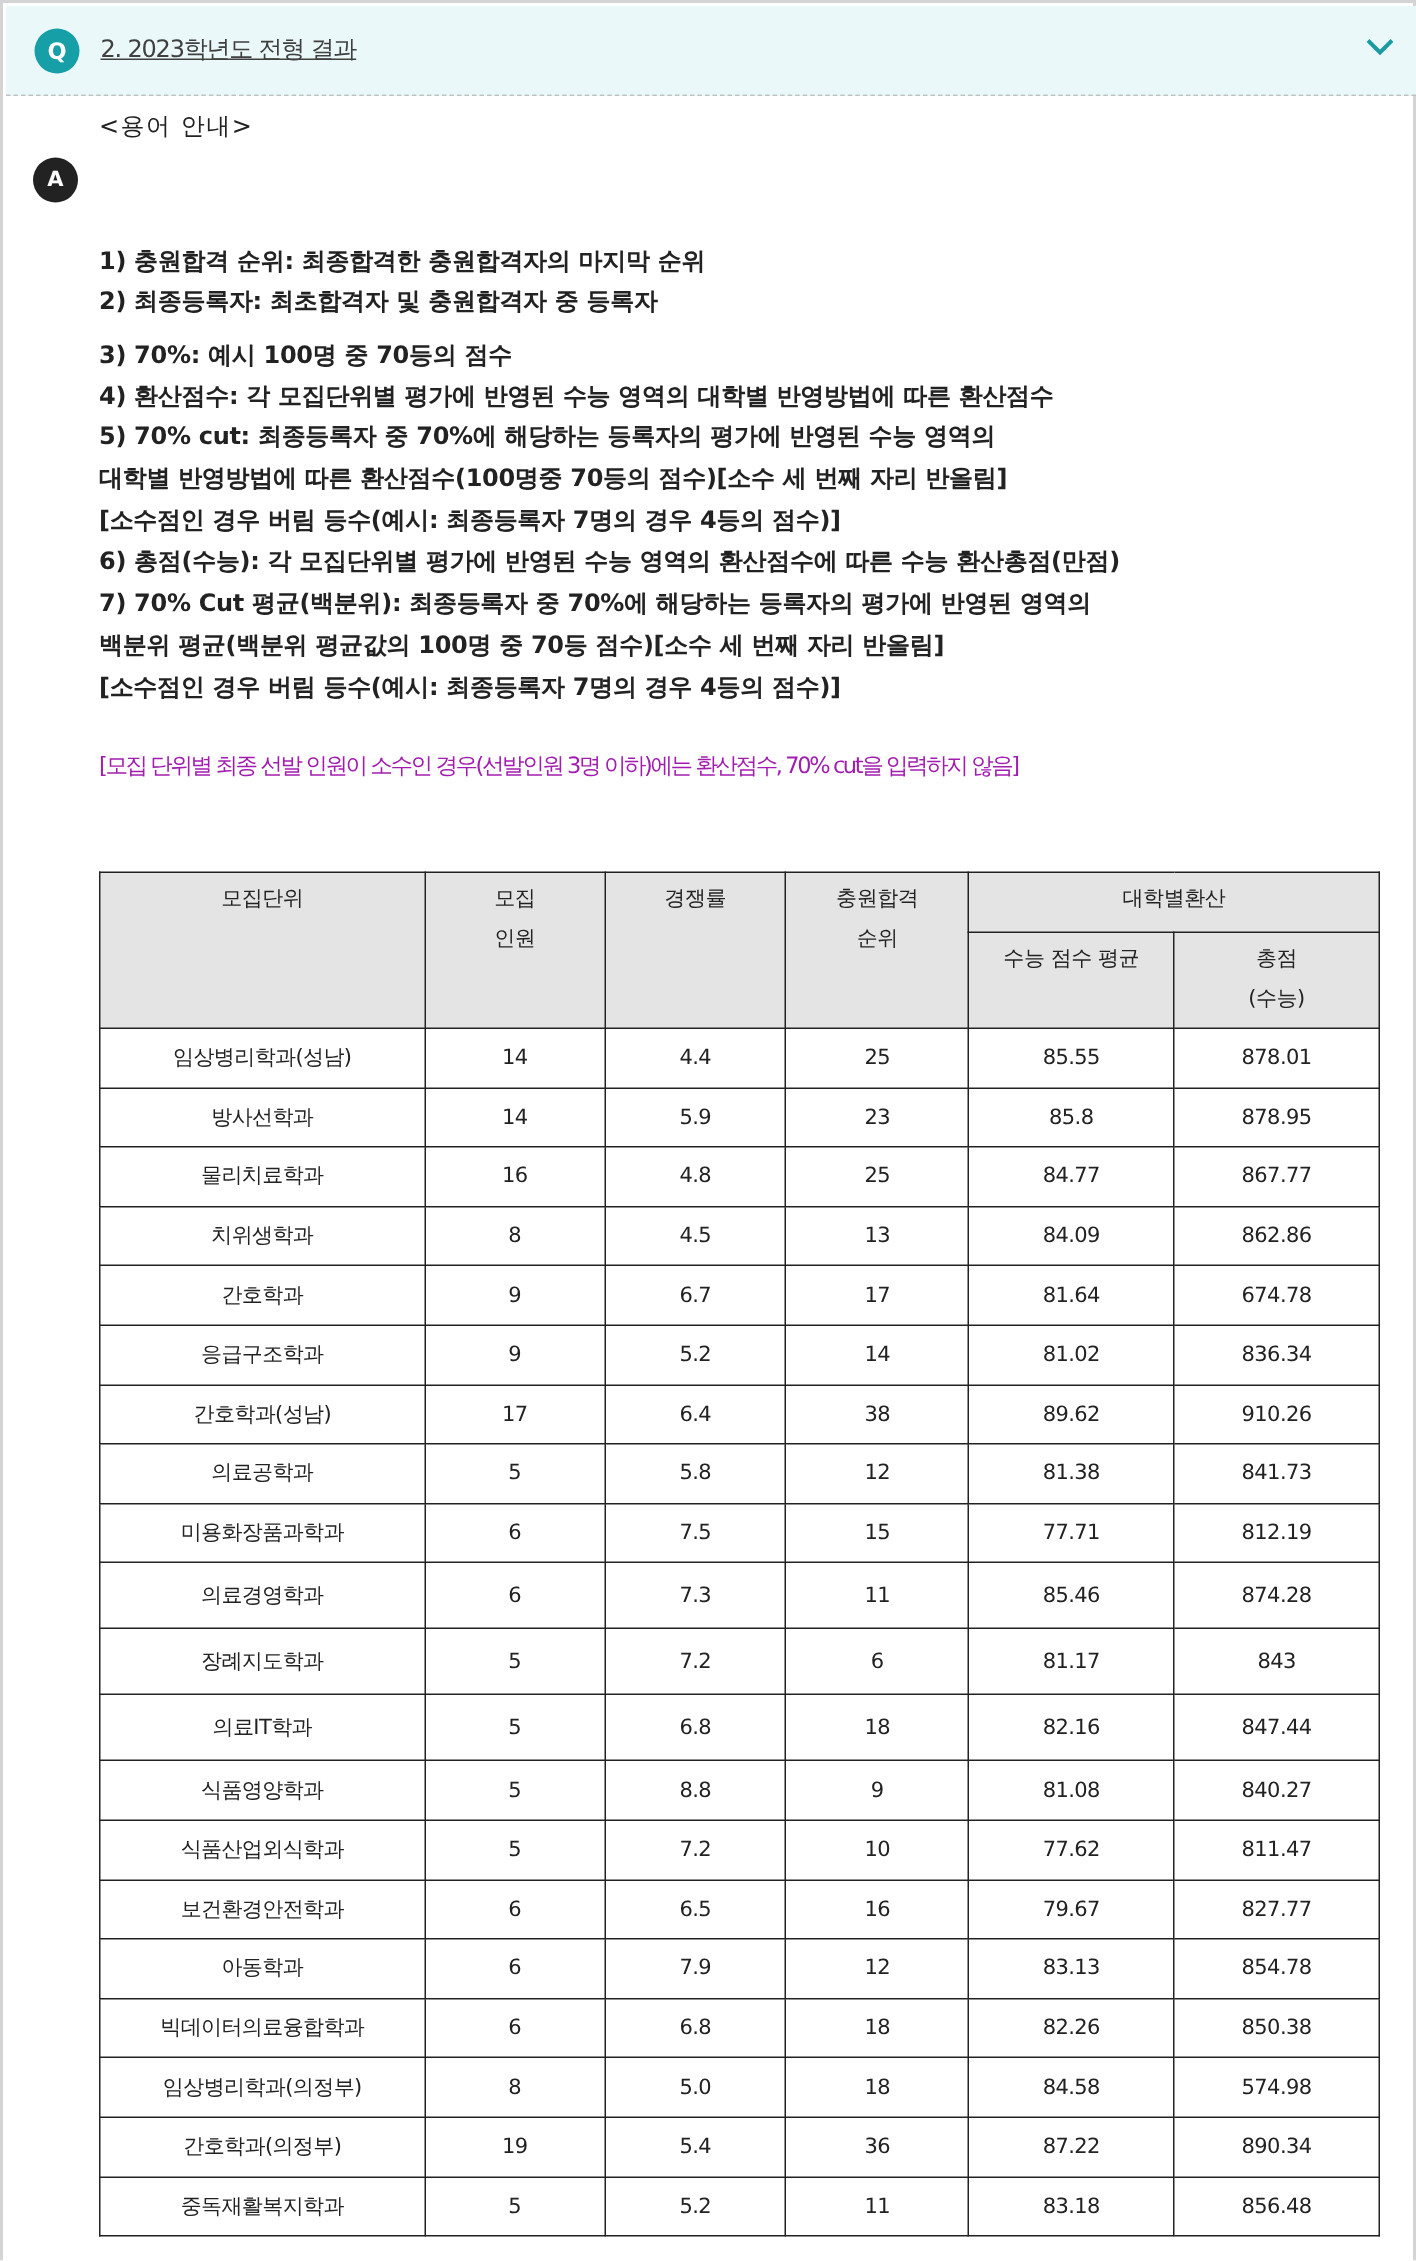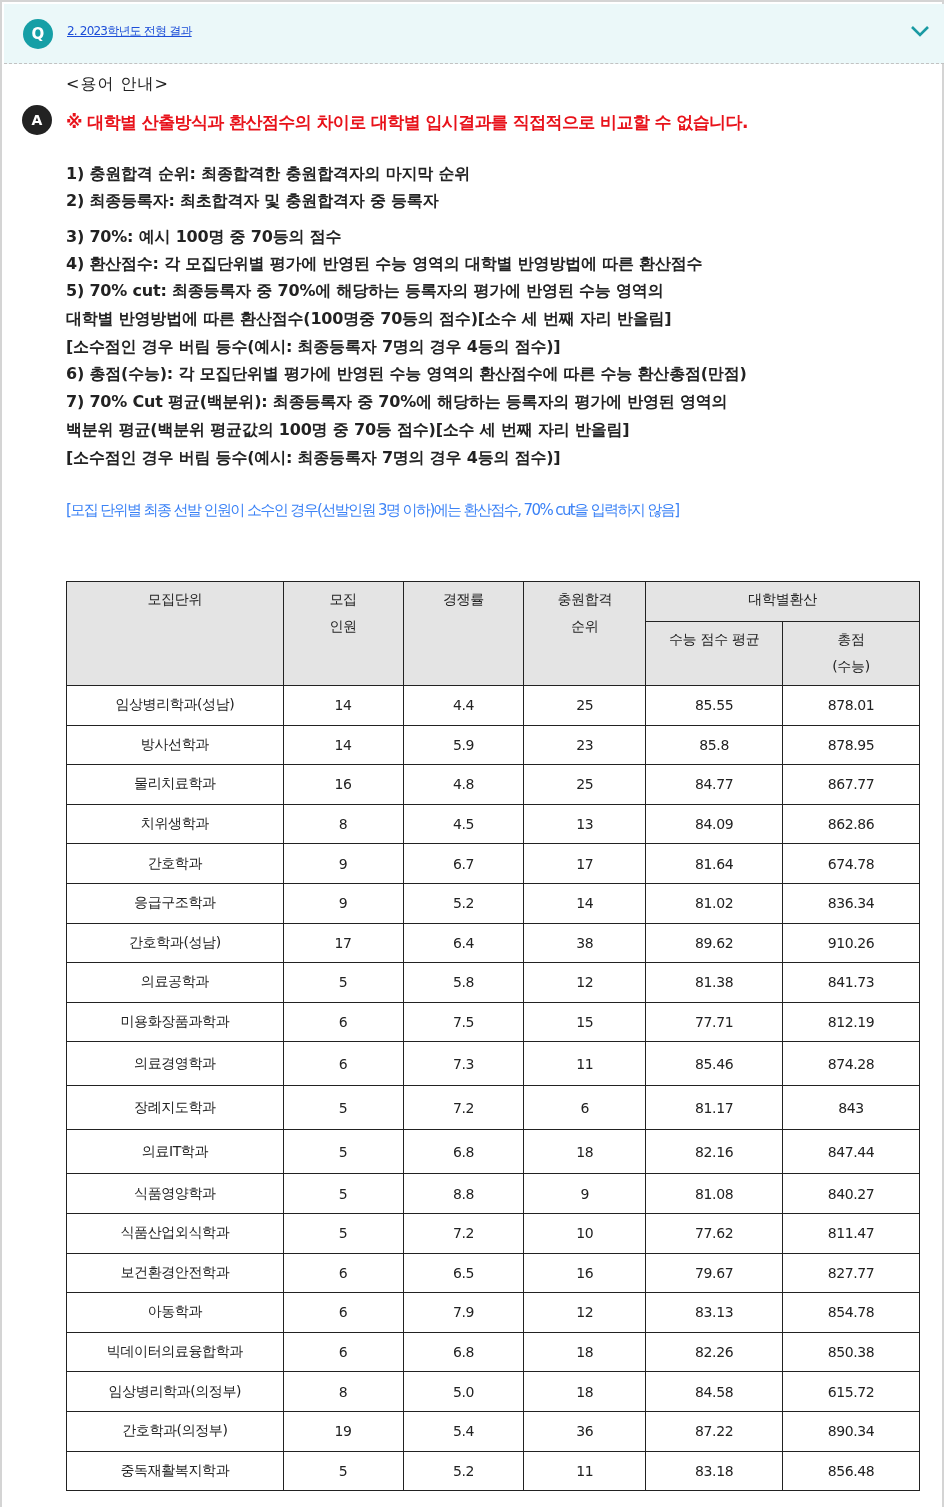--- a/index.html
+++ b/index.html
@@ -1,28 +1,28 @@
 <!DOCTYPE html>
 <html><head>
 <meta charset="utf-8">
 <style>
   * { box-sizing: border-box; margin: 0; padding: 0; }
   html, body { width: 944px; height: 1507px; background: #ffffff; overflow: hidden; }
   body { font-family: "DejaVu Sans", "Liberation Sans", sans-serif; color: #222; position: relative; }
   .frame { position: absolute; left: 0; top: 0; width: 944px; height: 1507px; border-left: 2px solid #d4d4d4; border-right: 2px solid #d4d4d4; border-top: 2px solid #d4d4d4; }
   .q-bar { position: absolute; left: 2px; top: 2px; width: 940px; height: 60px; background: #ebf8f9; border-bottom: 1px dashed #c2c2c2; }
   .q-badge { position: absolute; left: 19px; top: 15px; width: 30px; height: 30px; border-radius: 50%; background: #169fa6; color: #fff; font-weight: bold; font-size: 15px; text-align: center; line-height: 30px; }
-  .q-title { position: absolute; left: 63px; top: 19px; font-size: 12px; color: #1d4ed8; text-decoration: underline; letter-spacing: -0.8px; font-weight: normal; }
+  .q-title { position: absolute; left: 63px; top: 19px; font-size: 16px; color: #404040; text-decoration: underline; letter-spacing: -0.8px; font-weight: normal; }
   .chevron { position: absolute; right: 14px; top: 20px; width: 20px; height: 14px; }
   .a-badge { position: absolute; left: 20px; top: 103px; width: 30px; height: 30px; border-radius: 50%; background: #222; color: #fff; font-weight: bold; font-size: 14px; text-align: center; line-height: 30px; }
   .guide-title { position: absolute; left: 64px; top: 72px; font-size: 16px; color: #222; letter-spacing: 1px; }
   .warning { position: absolute; left: 64px; top: 109px; font-size: 17px; color: #e8121a; font-weight: bold; letter-spacing: -0.6px; }
   .defs { position: absolute; left: 64px; top: 0; font-size: 16px; color: #222; }
   .defs div { position: absolute; left: 0; white-space: nowrap; letter-spacing: -0.2px; font-weight: bold; }
-  .note { position: absolute; left: 64px; top: 499px; font-size: 15px; letter-spacing: -1.6px; color: #3b82f6; white-space: nowrap; }
+  .note { position: absolute; left: 64px; top: 499px; font-size: 15px; letter-spacing: -1.6px; color: #a21caf; white-space: nowrap; }
   .table-title { position: absolute; left: 70px; top: 579px; font-size: 16px; font-weight: bold; color: #111; letter-spacing: -0.3px; }
   table { position: absolute; left: 64px; top: 579px; width: 854px; border-collapse: collapse; font-size: 14px; color: #222; }
   th, td { border: 1px solid #222; text-align: center; font-weight: normal; }
   thead th { background: #e4e4e4; vertical-align: top; line-height: 27px; padding-top: 4px; letter-spacing: -0.3px; text-align: center; }
   tbody td { height: 39.6px; letter-spacing: -0.4px; }
   tbody tr.tall td { height: 44px; }
 </style>
 </head>
 <body>
 
@@ -30,21 +30,20 @@
   <div class="q-bar">
     <div class="q-badge">Q</div>
     <a class="q-title">2. 2023학년도 전형 결과</a>
     <svg class="chevron" viewBox="0 0 20 14">
       <polyline points="2,3 10,11 18,3" fill="none" stroke="#1a9aa3" stroke-width="2.6"></polyline>
     </svg>
   </div>
 
   <div class="guide-title">&lt;용어 안내&gt;</div>
   <div class="a-badge">A</div>
-  <div class="warning">※ 대학별 산출방식과 환산점수의 차이로 대학별 입시결과를 직접적으로 비교할 수 없습니다.</div>
 
   <div class="defs">
     <div style="top:162px">1) 충원합격 순위: 최종합격한 충원합격자의 마지막 순위</div>
     <div style="top:189px">2) 최종등록자: 최초합격자 및 충원합격자 중 등록자</div>
     <div style="top:225px">3) 70%: 예시 100명 중 70등의 점수</div>
     <div style="top:252px">4) 환산점수: 각 모집단위별 평가에 반영된 수능 영역의 대학별 반영방법에 따른 환산점수</div>
     <div style="top:279px">5) 70% cut: 최종등록자 중 70%에 해당하는 등록자의 평가에 반영된 수능 영역의</div>
     <div style="top:307px">대학별 반영방법에 따른 환산점수(100명중 70등의 점수)[소수 세 번째 자리 반올림]</div>
     <div style="top:335px">[소수점인 경우 버림 등수(예시: 최종등록자 7명의 경우 4등의 점수)]</div>
     <div style="top:362px">6) 총점(수능): 각 모집단위별 평가에 반영된 수능 영역의 환산점수에 따른 수능 환산총점(만점)</div>
@@ -215,21 +214,21 @@
           <td>18</td>
           <td>82.26</td>
           <td>850.38</td>
         </tr>
         <tr>
           <td>임상병리학과(의정부)</td>
           <td>8</td>
           <td>5.0</td>
           <td>18</td>
           <td>84.58</td>
-          <td>615.72</td>
+          <td>574.98</td>
         </tr>
         <tr>
           <td>간호학과(의정부)</td>
           <td>19</td>
           <td>5.4</td>
           <td>36</td>
           <td>87.22</td>
           <td>890.34</td>
         </tr>
         <tr>

